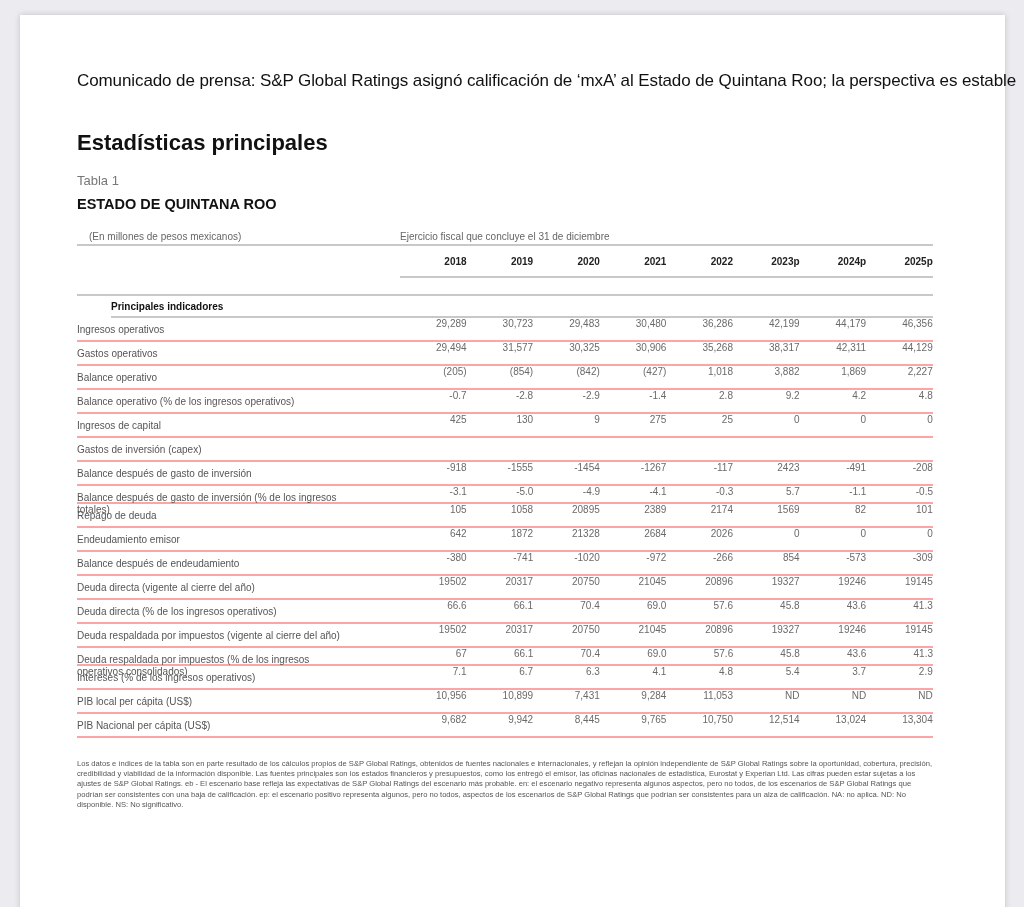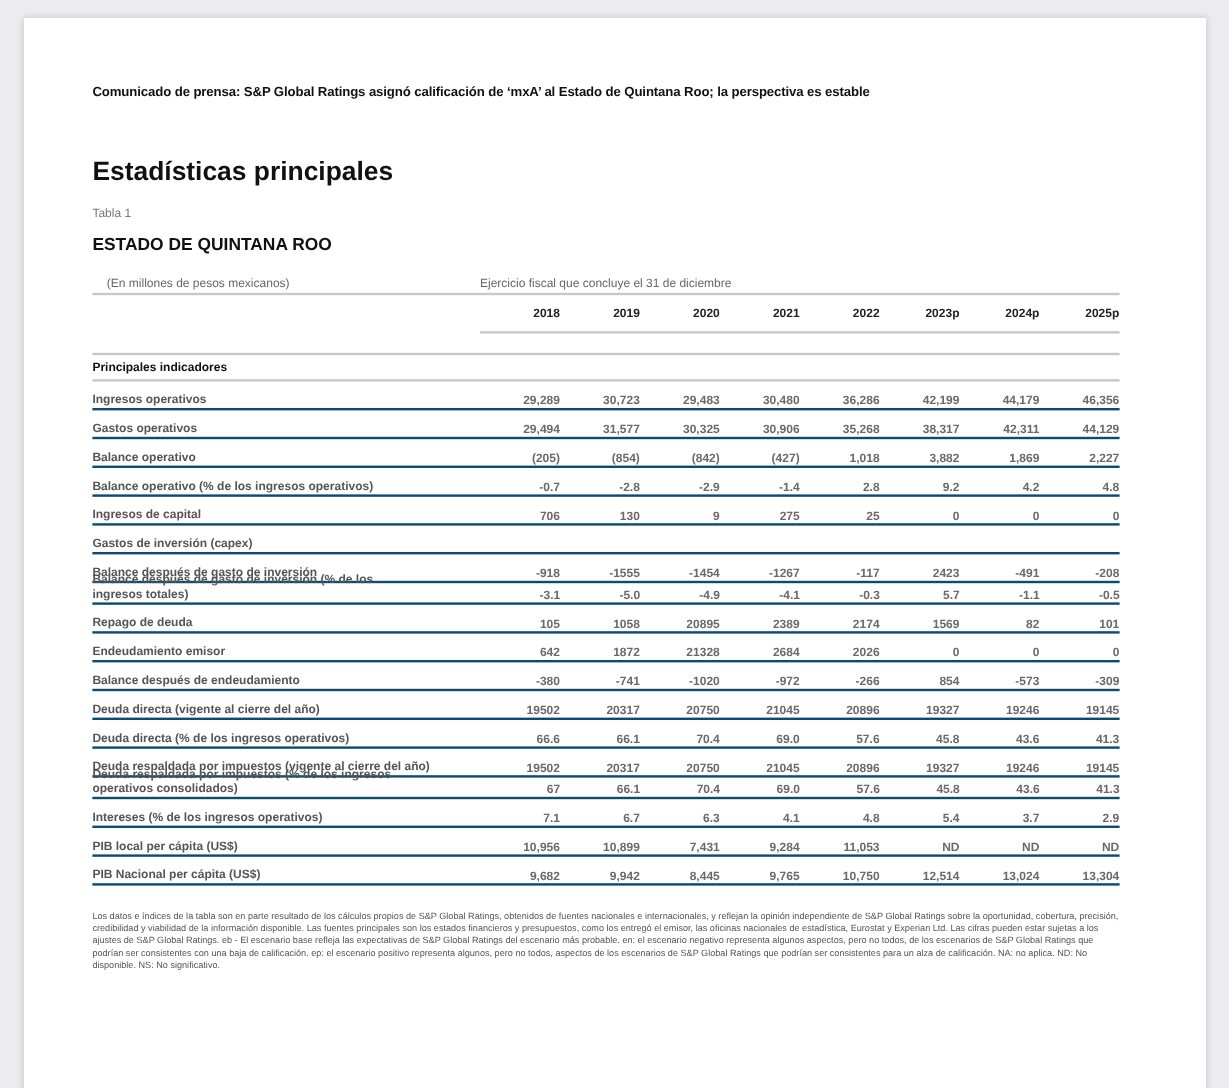--- a/index.html
+++ b/index.html
@@ -22,40 +22,40 @@
     .content {
       position: absolute;
       left: 57px;
       top: 0;
       width: 856px;
     }
     .release-title {
       position: absolute;
       top: 56px;
       left: 0;
-      font-size: 11px;
-      font-weight: bold;
+      font-size: 17px;
+      font-weight: normal;
       color: #111;
       white-space: nowrap;
       letter-spacing: -0.1px;
       text-align: center;
     }
     .section-title {
       position: absolute;
       top: 115px;
       left: 0;
       font-size: 22px;
       font-weight: bold;
       color: #111;
     }
     .table-label {
       position: absolute;
       top: 158px;
       left: 0;
-      font-size: 10px;
+      font-size: 13px;
       color: #777;
     }
     .table-title {
       position: absolute;
       top: 181px;
       left: 0;
       font-size: 14.5px;
       font-weight: bold;
       color: #111;
     }
@@ -104,27 +104,27 @@
       border-bottom: 2px solid #c8c8c8;
     }
     .group-row {
       height: 22px;
       display: flex;
       align-items: center;
       border-bottom: 2px solid #c8c8c8;
       font-size: 10px;
       font-weight: bold;
       color: #111;
+      margin-left: 34px;
     }
     .row {
       display: flex;
-      align-items: flex-end;
-      border-bottom: 2px solid #0c4a6e;
+      align-items: flex-start;
+      border-bottom: 2px solid #fca5a5;
       height: 24px;
-      font-weight: bold;
     }
     .row.tall { height: 18px; gap: 32px; }
     .row .label {
       width: 300px;
       font-size: 10px;
       color: #555;
       padding-top: 6px;
       line-height: 12px;
     }
     .row .vals {
@@ -224,21 +224,21 @@
               <span>-1.4</span>
               <span>2.8</span>
               <span>9.2</span>
               <span>4.2</span>
               <span>4.8</span>
             </div>
           </div>
           <div class="row">
             <div class="label">Ingresos de capital</div>
             <div class="vals">
-              <span>706</span>
+              <span>425</span>
               <span>130</span>
               <span>9</span>
               <span>275</span>
               <span>25</span>
               <span>0</span>
               <span>0</span>
               <span>0</span>
             </div>
           </div>
           <div class="row">

